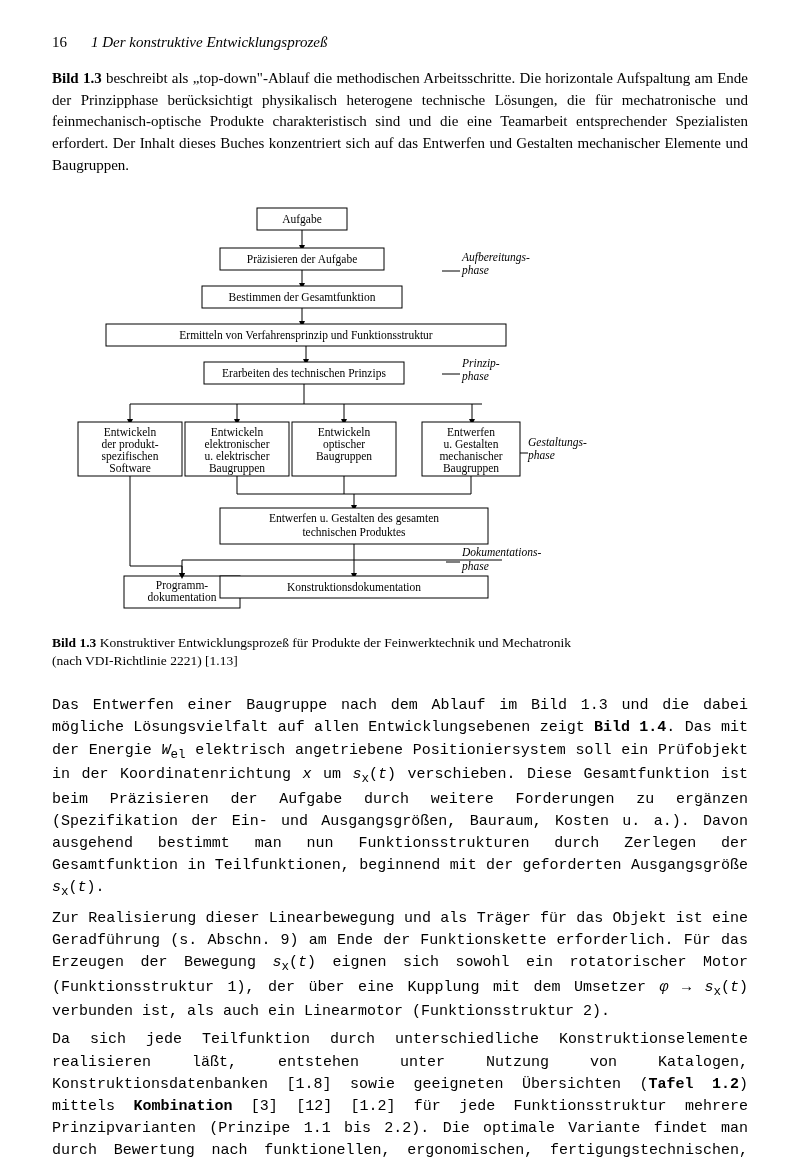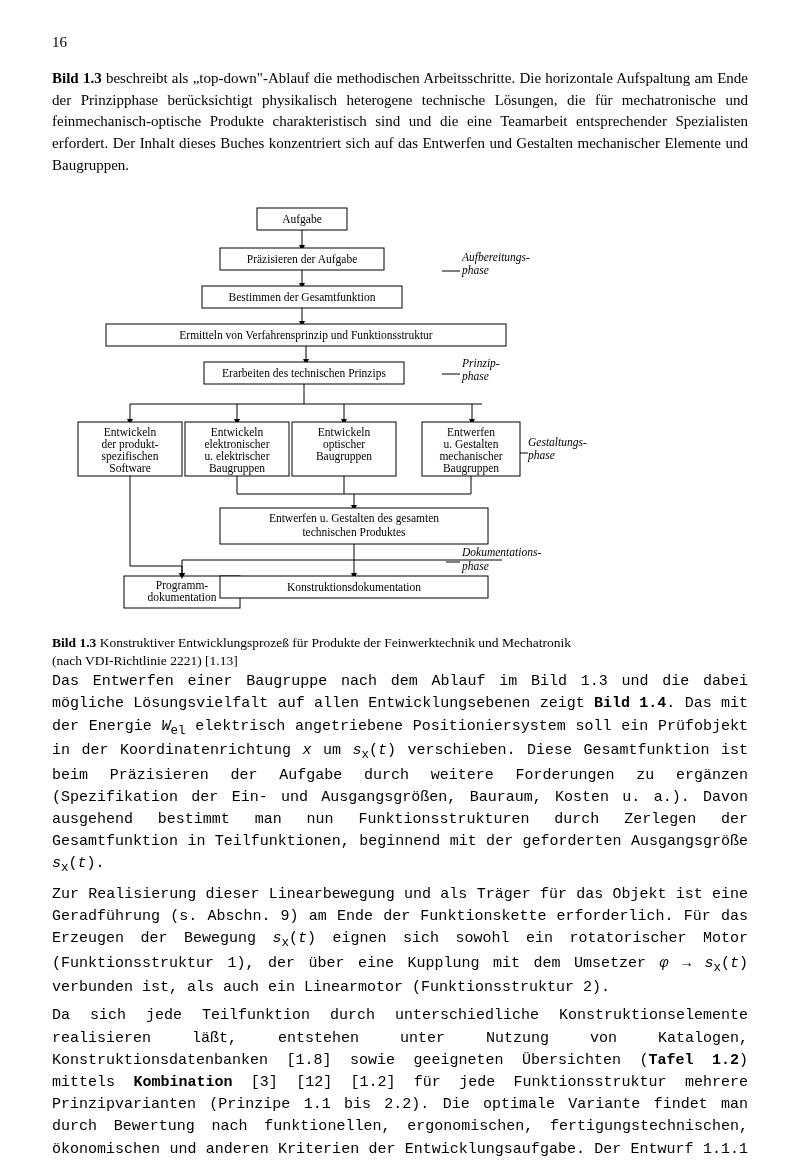--- a/index.html
+++ b/index.html
@@ -40,21 +40,21 @@
       position: relative;
       width: 100%;
     }
     svg.flowchart {
       width: 540px;
       height: 420px;
       font-family: 'Times New Roman', Times, serif;
     }
     .caption {
       font-size: 13.5px;
-      margin-bottom: 0;
+      margin-bottom: 24px;
       line-height: 1.4;
     }
     .caption strong { font-weight: bold; }
 
     .body-text {
       text-align: justify;
       font-size: 15px;
       line-height: 1.48;
       font-family: Liberation Mono, monospace;
     }
@@ -84,20 +84,21 @@
     }
     .arrow {
       fill: #000;
     }
   </style>
 </head>
 <body>
 
 <div class="page-header">
   <span class="page-number">16</span>
+  <span>1  Der konstruktive Entwicklungsprozeß</span>
 </div>
 
 <div class="intro-text">
   <strong>Bild 1.3</strong> beschreibt als „top-down"-Ablauf die methodischen Arbeitsschritte. Die horizontale Aufspaltung am Ende der Prinzipphase berücksichtigt physikalisch heterogene technische Lösungen, die für mechatronische und feinmechanisch-optische Produkte charakteristisch sind und die eine Teamarbeit entsprechender Spezialisten erfordert. Der Inhalt dieses Buches konzentriert sich auf das Entwerfen und Gestalten mechanischer Elemente und Baugruppen.
 </div>
 
 <div class="diagram-container">
   <svg class="flowchart" viewBox="0 0 540 420">
     <defs>
       <marker id="arrow" markerWidth="6" markerHeight="6" refX="3" refY="3" orient="auto">

